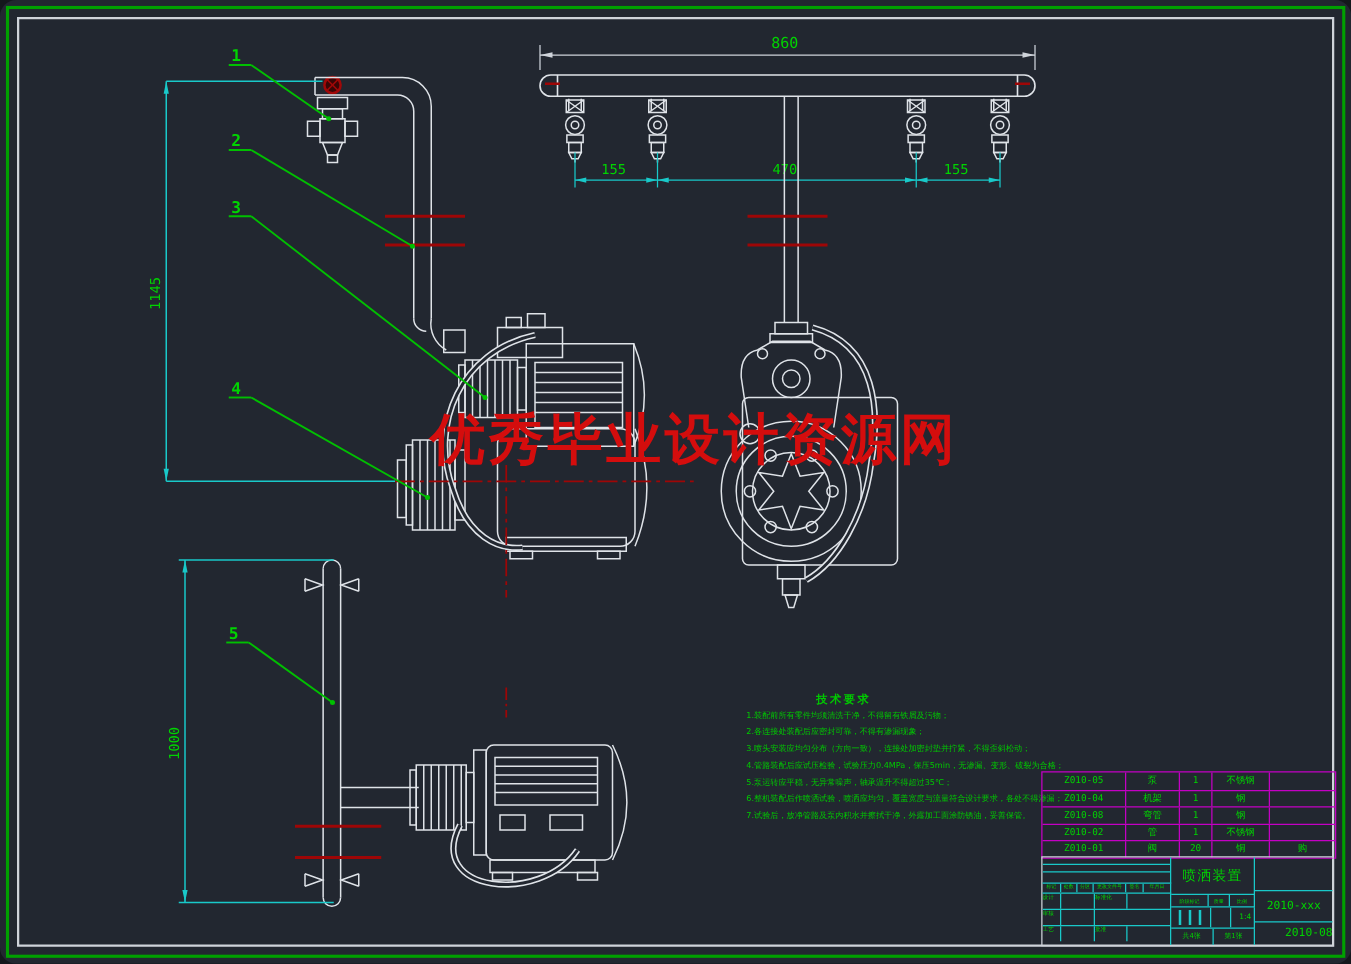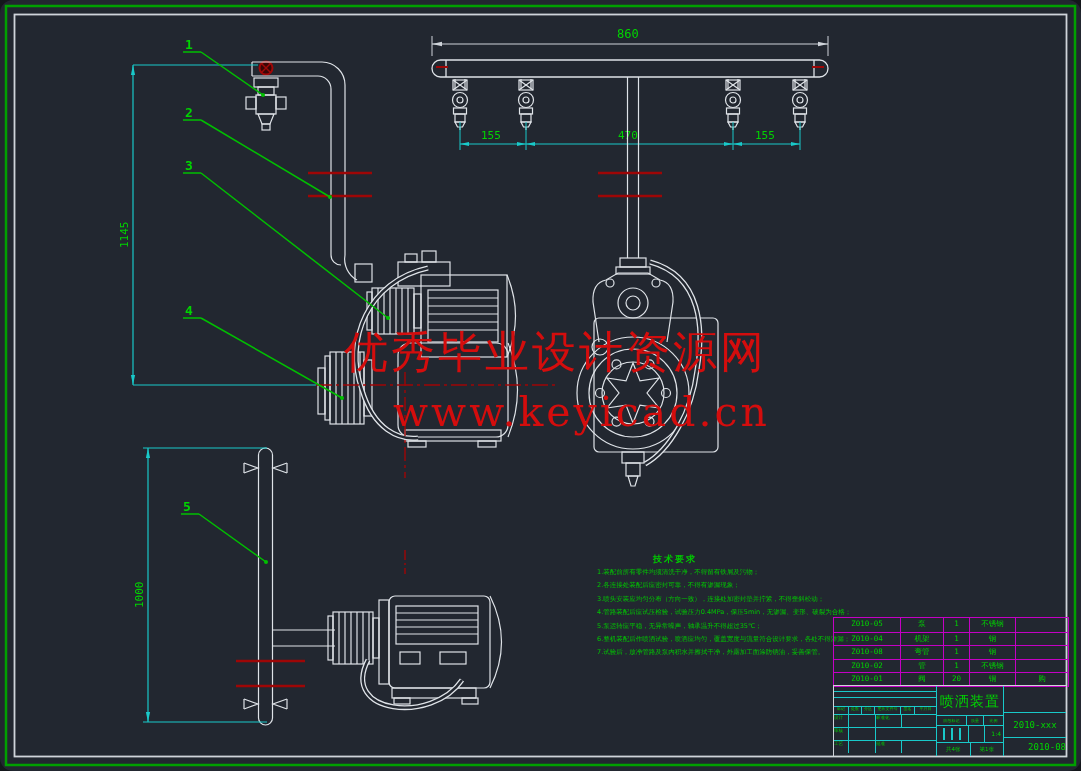--- a/index.html
+++ b/index.html
@@ -1,20 +1,20 @@
 <!DOCTYPE html>
 <html><head>
 <meta charset="utf-8">
 <style>
   html,body{margin:0;padding:0;background:#14171c;}
   .canvas{position:relative;width:1081px;height:771px;background:#222730;overflow:hidden;
           font-family:"DejaVu Sans",sans-serif;border-radius:13px;}
   svg{position:absolute;left:0;top:0;}
   svg text{font-family:"DejaVu Sans Mono",monospace;fill:#00d400;}
-  .wm{position:absolute;color:#d40d0d;font-family:"DejaVu Serif",serif;font-weight:normal;
+  .wm{position:absolute;color:#d40d0d;font-family:"DejaVu Serif",serif;font-weight:bold;
       white-space:nowrap;z-index:5;line-height:1;}
   .wm1{left:344px;top:330px;font-size:44px;letter-spacing:3px;}
   .wm2{left:393px;top:392px;font-size:41px;letter-spacing:3px;}
   .notes{position:absolute;left:597px;top:553px;width:230px;color:#00c800;z-index:3;}
   .notes .nt{font-size:9px;font-weight:bold;margin-left:56px;letter-spacing:2px;}
   .notes .nl{font-size:6.5px;line-height:13.4px;white-space:nowrap;letter-spacing:0;}
   
   .bom{position:absolute;left:833px;top:617px;width:234px;height:68px;z-index:4;
        border:1px solid #c400c4;display:grid;grid-template-rows:repeat(5,1fr);}
   .bom .r{display:grid;grid-template-columns:66px 43px 26px 46px 1fr;border-top:1px solid #c400c4;}
@@ -331,21 +331,20 @@
   <g font-size="13" font-weight="bold">
     <text x="185" y="49">1</text>
     <text x="185" y="117">2</text>
     <text x="185" y="170">3</text>
     <text x="185" y="315">4</text>
     <text x="183" y="511">5</text>
   </g>
 </svg>
 
 <div class="wm wm1">优秀毕业设计资源网</div>
-<div class="wm wm2">www.keyicad.cn</div>
 
 <div class="notes">
   <div class="nt">技术要求</div>
   <div class="nl">1.装配前所有零件均须清洗干净，不得留有铁屑及污物；</div>
   <div class="nl">2.各连接处装配后应密封可靠，不得有渗漏现象；</div>
   <div class="nl">3.喷头安装应均匀分布（方向一致），连接处加密封垫并拧紧，不得歪斜松动；</div>
   <div class="nl">4.管路装配后应试压检验，试验压力0.4MPa，保压5min，无渗漏、变形、破裂为合格；</div>
   <div class="nl">5.泵运转应平稳，无异常噪声，轴承温升不得超过35℃；</div>
   <div class="nl">6.整机装配后作喷洒试验，喷洒应均匀，覆盖宽度与流量符合设计要求，各处不得渗漏；</div>
   <div class="nl">7.试验后，放净管路及泵内积水并擦拭干净，外露加工面涂防锈油，妥善保管。</div>
@@ -416,21 +415,21 @@
       <span style="flex:1;"></span>
     </div>
     <div style="height:12px;display:flex;">
       <span style="width:15px;border-right:1px solid #19c9c9;">工艺</span>
       <span style="width:27px;border-right:1px solid #19c9c9;"></span>
       <span style="width:26px;border-right:1px solid #19c9c9;">批准</span>
       <span style="flex:1;"></span>
     </div>
   </div>
 
-  <div class="cell" style="left:103px;top:0;width:67px;height:30px;border-width:0 1px 1px 0;font-size:14px;line-height:30px;letter-spacing:1px;">喷洒装置</div>
+  <div class="cell" style="left:103px;top:0;width:67px;height:30px;border-width:0 1px 1px 0;font-size:11px;line-height:30px;letter-spacing:1px;">喷洒装置</div>
   <div class="cell lab" style="left:103px;top:30px;width:67px;height:10px;border-width:0 1px 1px 0;display:flex;">
     <span style="width:30px;border-right:1px solid #19c9c9;line-height:9px;">阶段标记</span>
     <span style="width:17px;border-right:1px solid #19c9c9;line-height:9px;">质量</span>
     <span style="flex:1;line-height:9px;">比例</span>
   </div>
   <div class="cell" style="left:103px;top:40px;width:67px;height:17px;border-width:0 1px 1px 0;">
     <div class="tick" style="left:6px;top:2px;"></div>
     <div class="tick" style="left:14px;top:2px;"></div>
     <div class="tick" style="left:22px;top:2px;"></div>
     <span style="position:absolute;left:31px;top:0;width:17px;height:100%;border-right:1px solid #19c9c9;border-left:1px solid #19c9c9;"></span>

